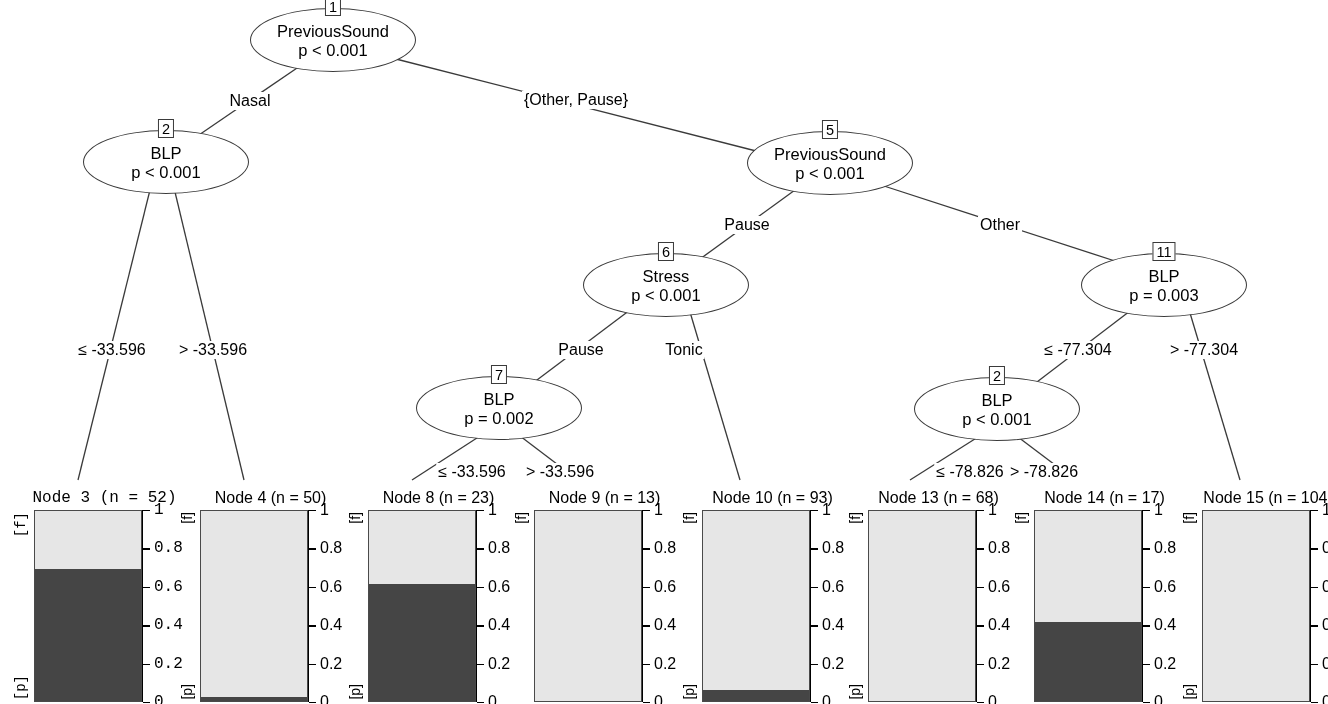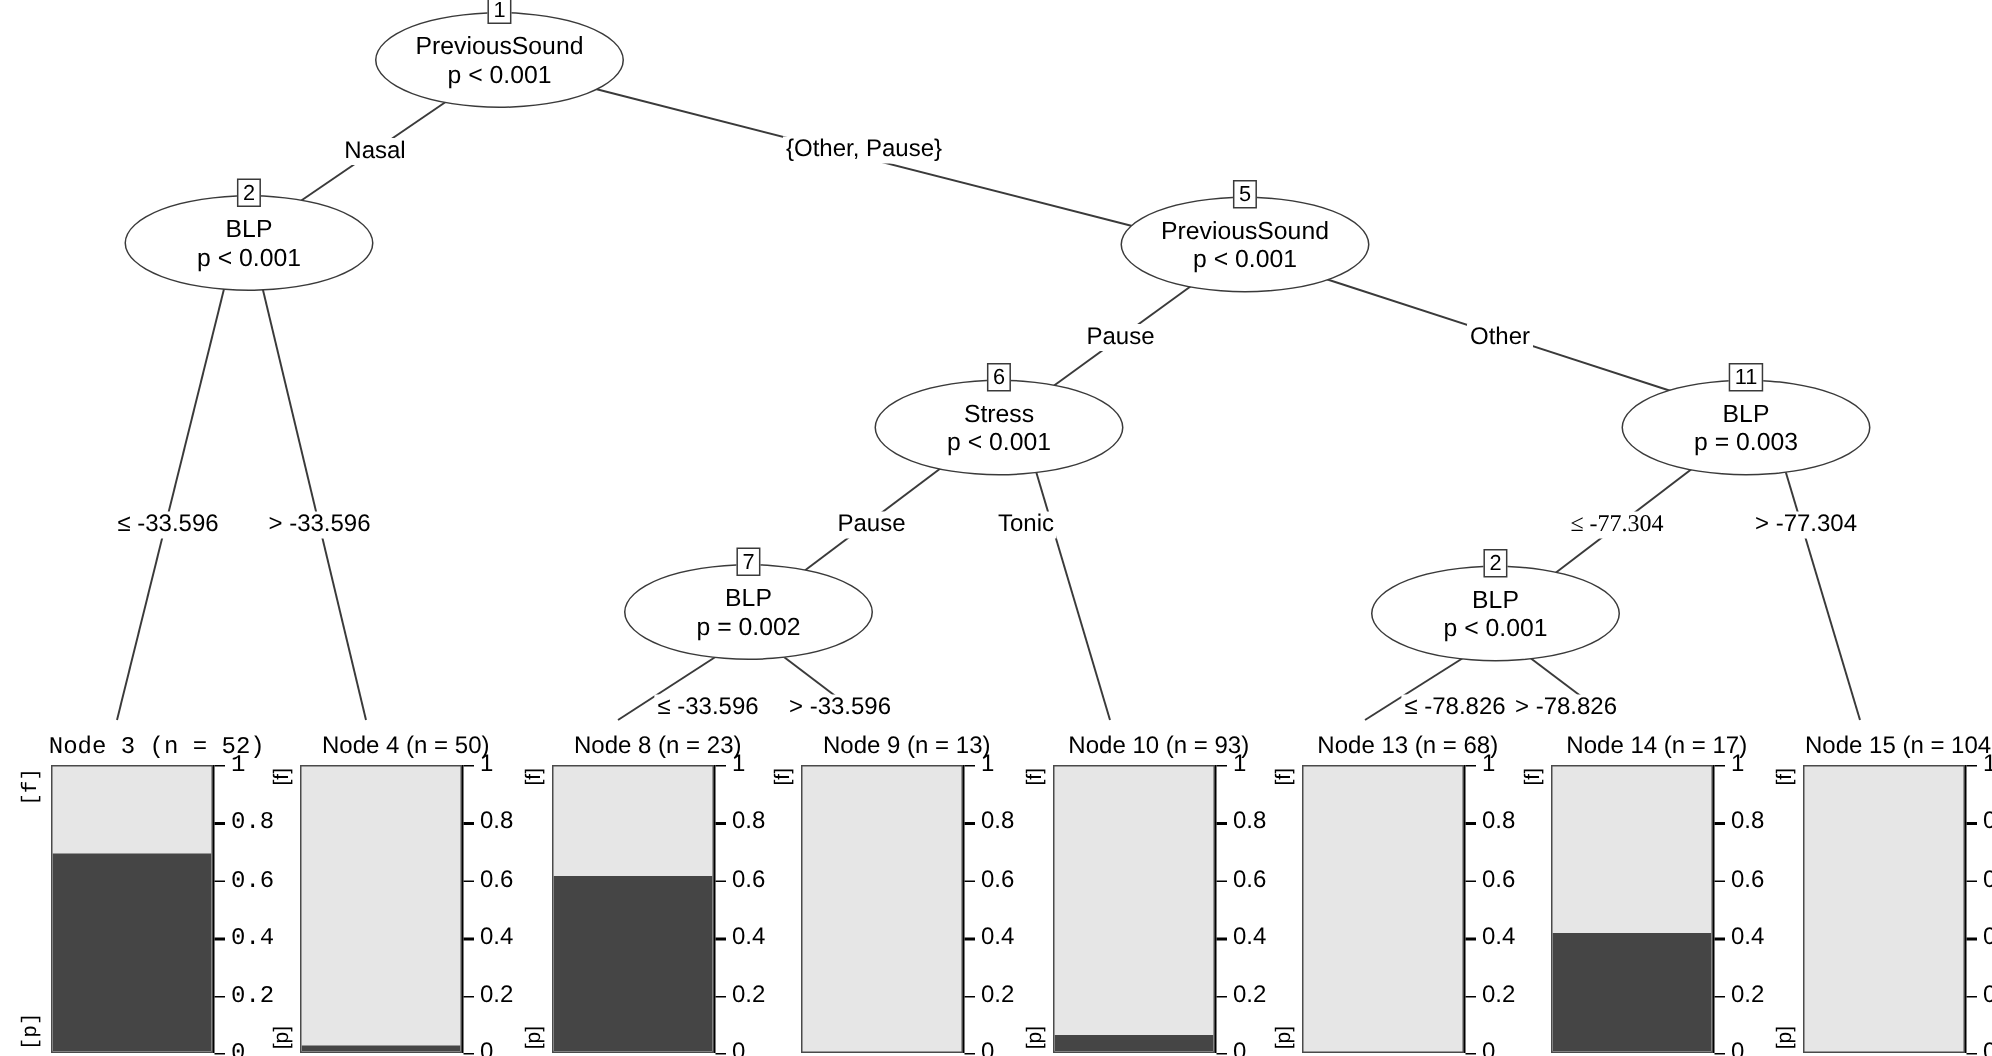--- a/index.html
+++ b/index.html
@@ -169,21 +169,21 @@
       <line x1="978" y1="437" x2="910" y2="480" stroke="#3a3a3a" stroke-width="1.3"></line>
       <line x1="1018" y1="437" x2="1075" y2="480" stroke="#3a3a3a" stroke-width="1.3"></line>
     </svg>
   <div id="edge-labels">
       <div class="edge-label" style="left: 250px; top: 101px;">Nasal</div>
       <div class="edge-label" style="left: 576px; top: 100px;">{Other, Pause}</div>
       <div class="edge-label" style="left: 747px; top: 225px;">Pause</div>
       <div class="edge-label" style="left: 1000px; top: 225px;">Other</div>
       <div class="edge-label" style="left: 581px; top: 350px;">Pause</div>
       <div class="edge-label" style="left: 684px; top: 350px;">Tonic</div>
-      <div class="edge-label" style="left: 1078px; top: 350px; font-family: Liberation Serif, serif;">≤ -77.304</div>
+      <div class="edge-label" style="left: 1078px; top: 350px;">≤ -77.304</div>
       <div class="edge-label" style="left: 1204px; top: 350px; text-align: center;">&gt; -77.304</div>
       <div class="edge-label" style="left: 112px; top: 350px;">≤ -33.596</div>
       <div class="edge-label" style="left: 213px; top: 350px;">&gt; -33.596</div>
       <div class="edge-label" style="left: 472px; top: 472px;">≤ -33.596</div>
       <div class="edge-label" style="left: 560px; top: 472px;">&gt; -33.596</div>
       <div class="edge-label" style="left: 970px; top: 472px;">≤ -78.826</div>
       <div class="edge-label" style="left: 1044px; top: 472px; text-align: right;">&gt; -78.826</div>
     </div>
   <div id="inner-nodes">
       <div class="inner-node" style="left: 333px; top: 40px;">

